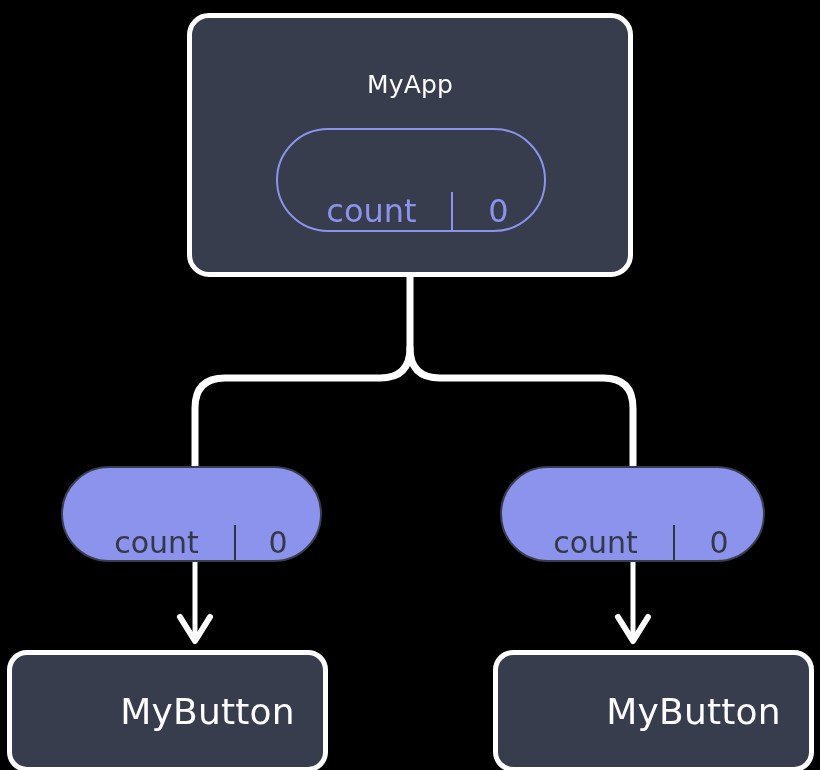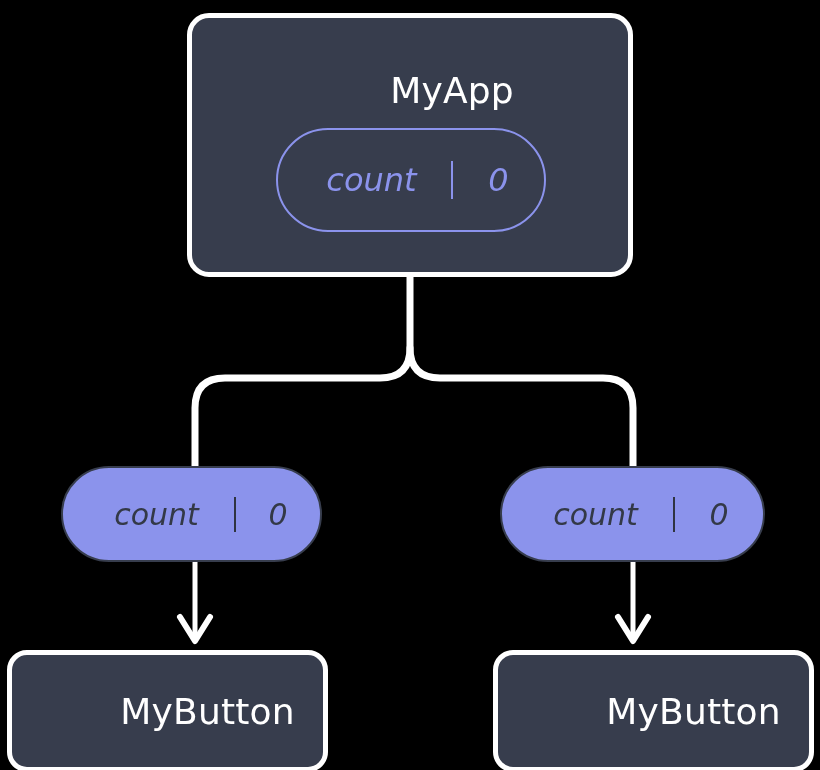--- a/index.html
+++ b/index.html
@@ -48,22 +48,21 @@
   
   #app-box {
     left: 187px;
     top: 13px;
     width: 446px;
     height: 264px;
     border-radius: 22px;
   }
   #app-box .widget-title {
     top: 52px;
-    font-size: 36px;
-    padding-left: 42px;
+    font-size: 25px;
   }
 
   
   .button-box {
     top: 650px;
     width: 321px;
     height: 122px;
     border-radius: 20px;
   }
   #button-box-left  { left: 7px; }
@@ -72,24 +71,23 @@
     top: 36px;
     font-size: 36px;
     padding-left: 40px;
   }
 
   
   .state-pill {
     position: absolute;
     box-sizing: border-box;
     display: flex;
-    align-items: center;
+    align-items: flex-end;
     border-radius: 999px;
     z-index: 3;
-    font-style: italic;
   }
   .pill-key, .pill-val {
     display: flex;
     align-items: center;
     justify-content: center;
     box-sizing: border-box;
   }
 
   
   #app-state-pill {

